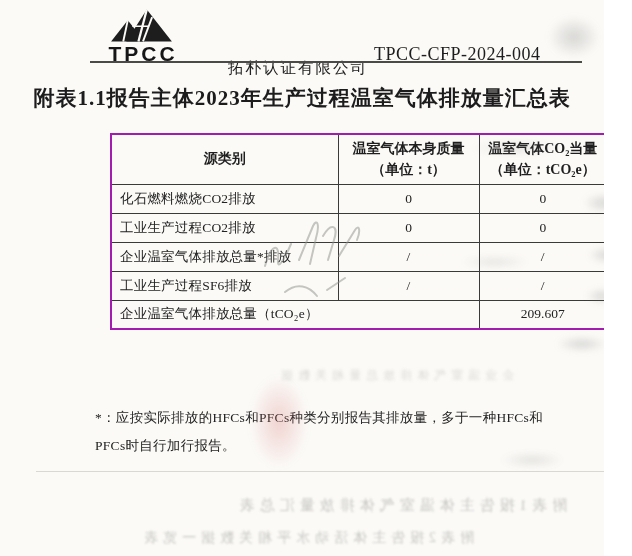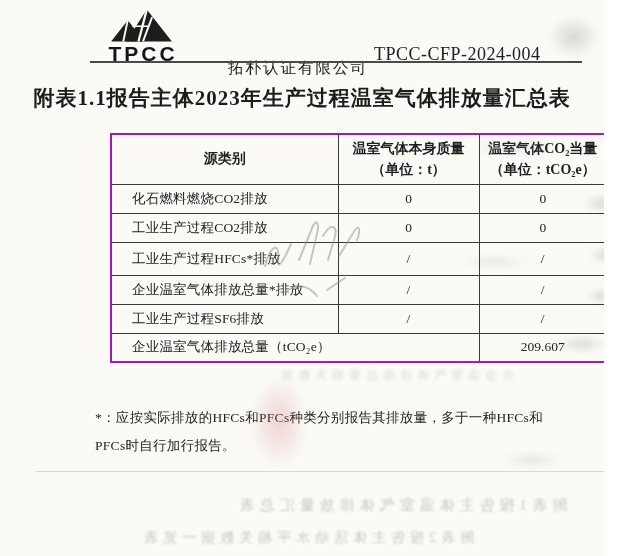--- a/index.html
+++ b/index.html
@@ -35,21 +35,21 @@
     border-collapse:collapse; table-layout:fixed;
     border:2px solid #a21caf;
     margin-left:32px;
   }
   table.ghg th, table.ghg td { border:1px solid #3a3a38; }
   table.ghg th {
     height:50px; font-weight:700; font-size:14px; line-height:1.55;
     text-align:center; vertical-align:middle; color:#1f1f1f;
   }
   table.ghg td { height:29px; font-size:13.5px; color:#222; vertical-align:middle; }
-  td.cat { text-align:left; padding-left:20px; letter-spacing:.2px; }
+  td.cat { text-align:left; padding-left:8px; letter-spacing:.2px; }
   td.val { text-align:center; font-family:"Liberation Serif", serif; }
   .hdr-line { display:block; }
 
   
   .footnote {
     position:absolute; left:95px; top:404px; width:458px;
     font-size:13.5px; line-height:28px; color:#242424; letter-spacing:.3px;
   }
 
   
@@ -118,25 +118,20 @@
     <tr>
       <td class="cat">化石燃料燃烧CO2排放</td>
       <td class="val">0</td>
       <td class="val">0</td>
     </tr>
     <tr>
       <td class="cat">工业生产过程CO2排放</td>
       <td class="val">0</td>
       <td class="val">0</td>
     </tr>
-    <tr style="height:33px">
-      <td class="cat">工业生产过程HFCs*排放</td>
-      <td class="val">/</td>
-      <td class="val">/</td>
-    </tr>
     <tr>
       <td class="cat">企业温室气体排放总量*排放</td>
       <td class="val">/</td>
       <td class="val">/</td>
     </tr>
     <tr>
       <td class="cat">工业生产过程SF6排放</td>
       <td class="val">/</td>
       <td class="val">/</td>
     </tr>

